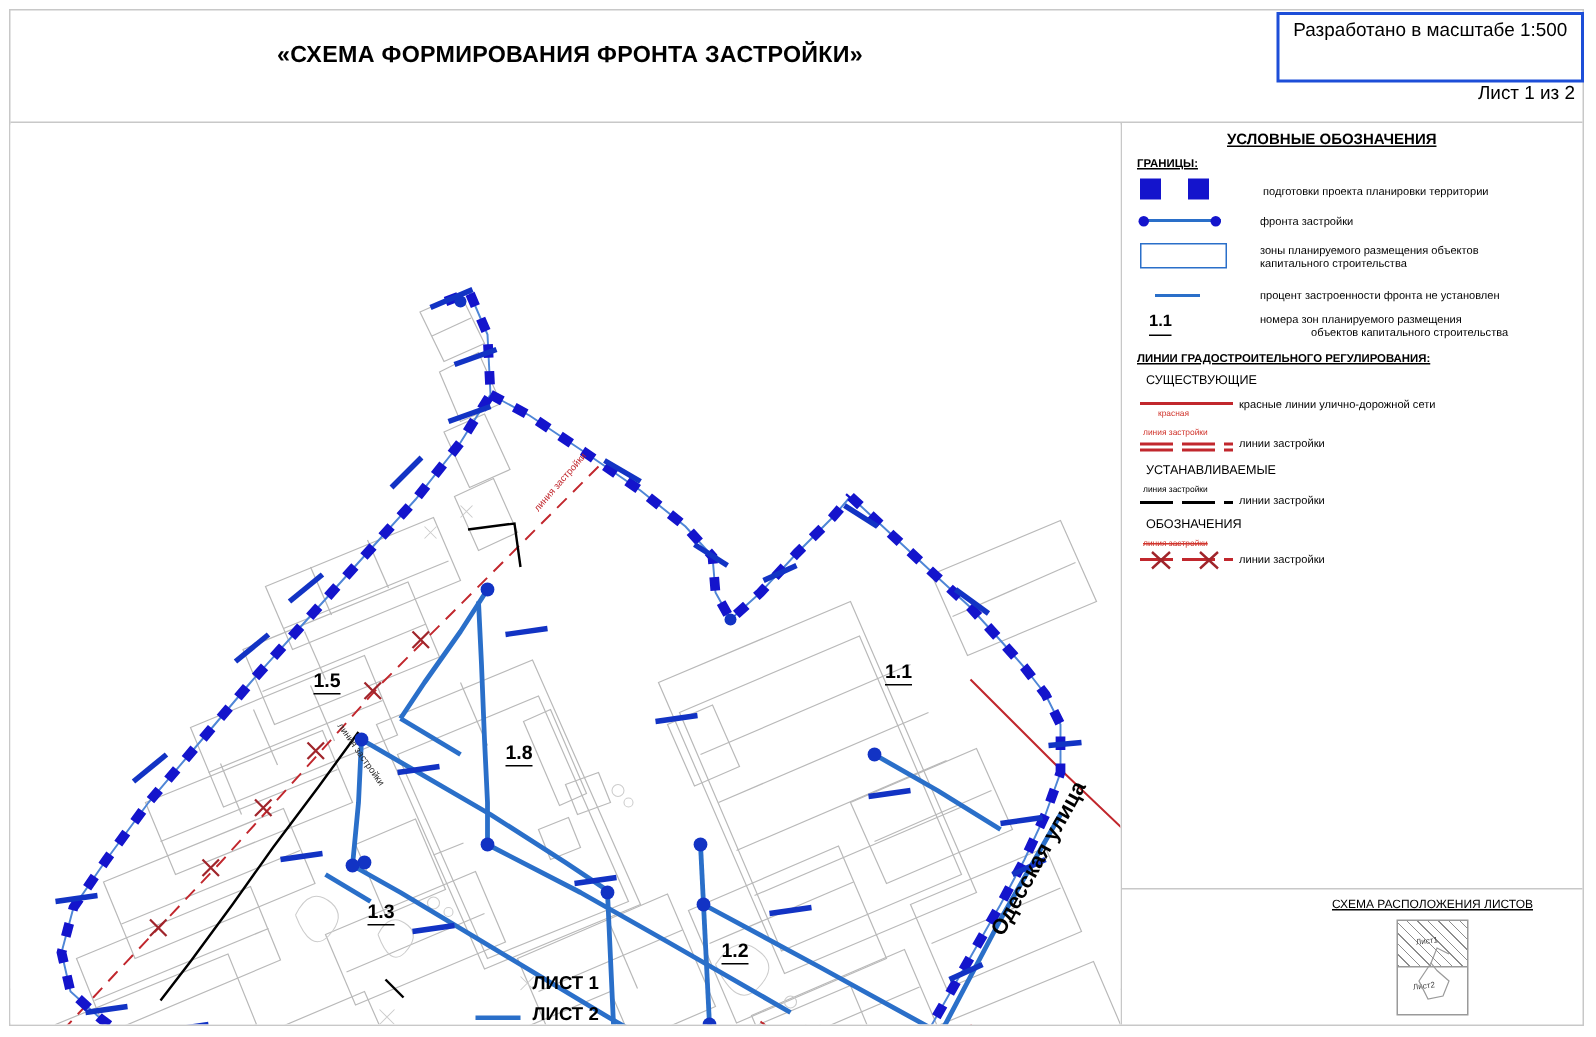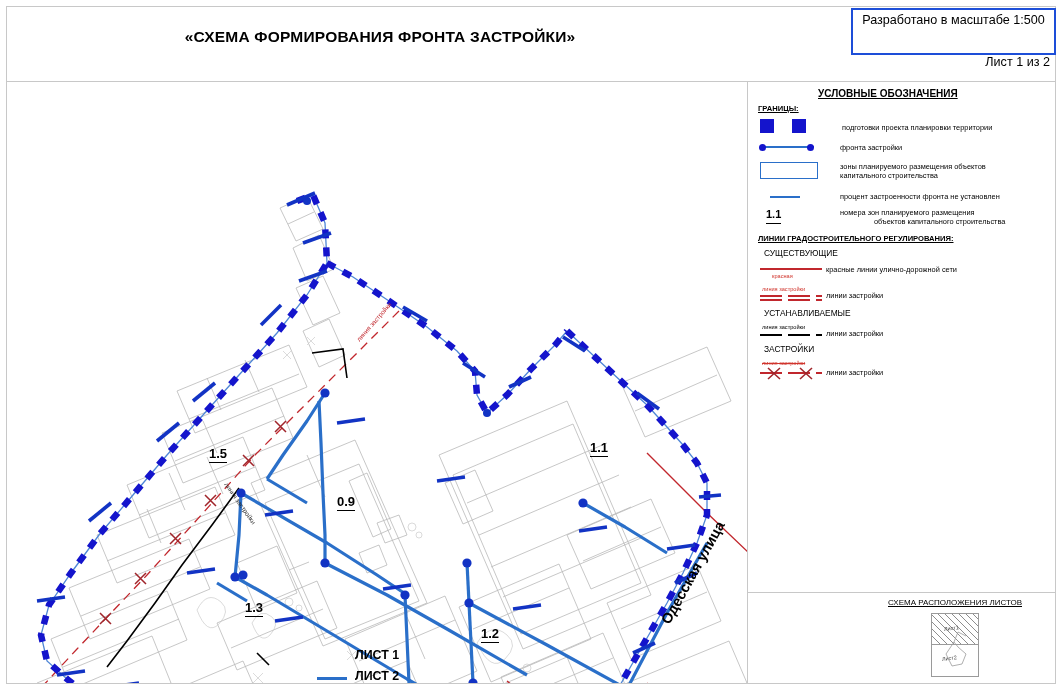--- a/index.html
+++ b/index.html
@@ -306,21 +306,21 @@
       <line x1="104" y1="604" x2="132" y2="600"></line>
       <line x1="506" y1="526" x2="534" y2="522"></line>
       <line x1="572" y1="448" x2="600" y2="444"></line>
       <line x1="660" y1="466" x2="688" y2="462"></line>
       <line x1="430" y1="398" x2="458" y2="394"></line>
       <line x1="268" y1="538" x2="296" y2="534"></line>
     </g>
   </svg>
 
   <div class="maplabel" style="left:202px;top:364px;">1.5</div>
-  <div class="maplabel" style="left:330px;top:412px;">0.9</div>
+  <div class="maplabel" style="left:330px;top:412px;">1.8</div>
   <div class="maplabel" style="left:583px;top:358px;">1.1</div>
   <div class="maplabel" style="left:238px;top:518px;">1.3</div>
   <div class="maplabel" style="left:474px;top:544px;">1.2</div>
 
   <div class="streetlabel" style="left:651px;top:536px;transform:rotate(-61deg);">Одесская улица</div>
 
   <div class="linelabel" style="left:348px;top:255px;color:#c1272d;transform:rotate(-49deg);">линия застройки</div>
   <div class="linelabel" style="left:222px;top:398px;color:#2a2a2a;transform:rotate(55deg);">линия застройки</div>
 </div>
 
@@ -370,21 +370,21 @@
   <div class="sw reddash" style="left:2px;top:207px;width:62px;"></div>
   <div class="sw reddash" style="left:2px;top:211px;width:62px;"></div>
   <div class="lg-txt" style="left:68px;top:203px;">линии застройки</div>
 
   <div class="lg-sub" style="left:6px;top:220px;">УСТАНАВЛИВАЕМЫЕ</div>
 
   <div class="tinyblk" style="left:4px;top:236px;">линия застройки</div>
   <div class="sw blackdash" style="left:2px;top:246px;width:62px;"></div>
   <div class="lg-txt" style="left:68px;top:241px;">линии застройки</div>
 
-  <div class="lg-sub" style="left:6px;top:256px;">ЗАСТРОЙКИ</div>
+  <div class="lg-sub" style="left:6px;top:256px;">ОБОЗНАЧЕНИЯ</div>
 
   <div class="tinyred strike" style="left:4px;top:272px;">линия застройки</div>
   <div class="sw reddash" style="left:2px;top:284px;width:62px;"></div>
   <svg class="sw" style="left:2px;top:277px;" width="64" height="16">
     <path d="M8 3 L20 14 M20 3 L8 14" stroke="#a0252b" stroke-width="1.6" fill="none"></path>
     <path d="M40 3 L52 14 M52 3 L40 14" stroke="#a0252b" stroke-width="1.6" fill="none"></path>
   </svg>
   <div class="lg-txt" style="left:68px;top:280px;">линии застройки</div>
 </div>
 

